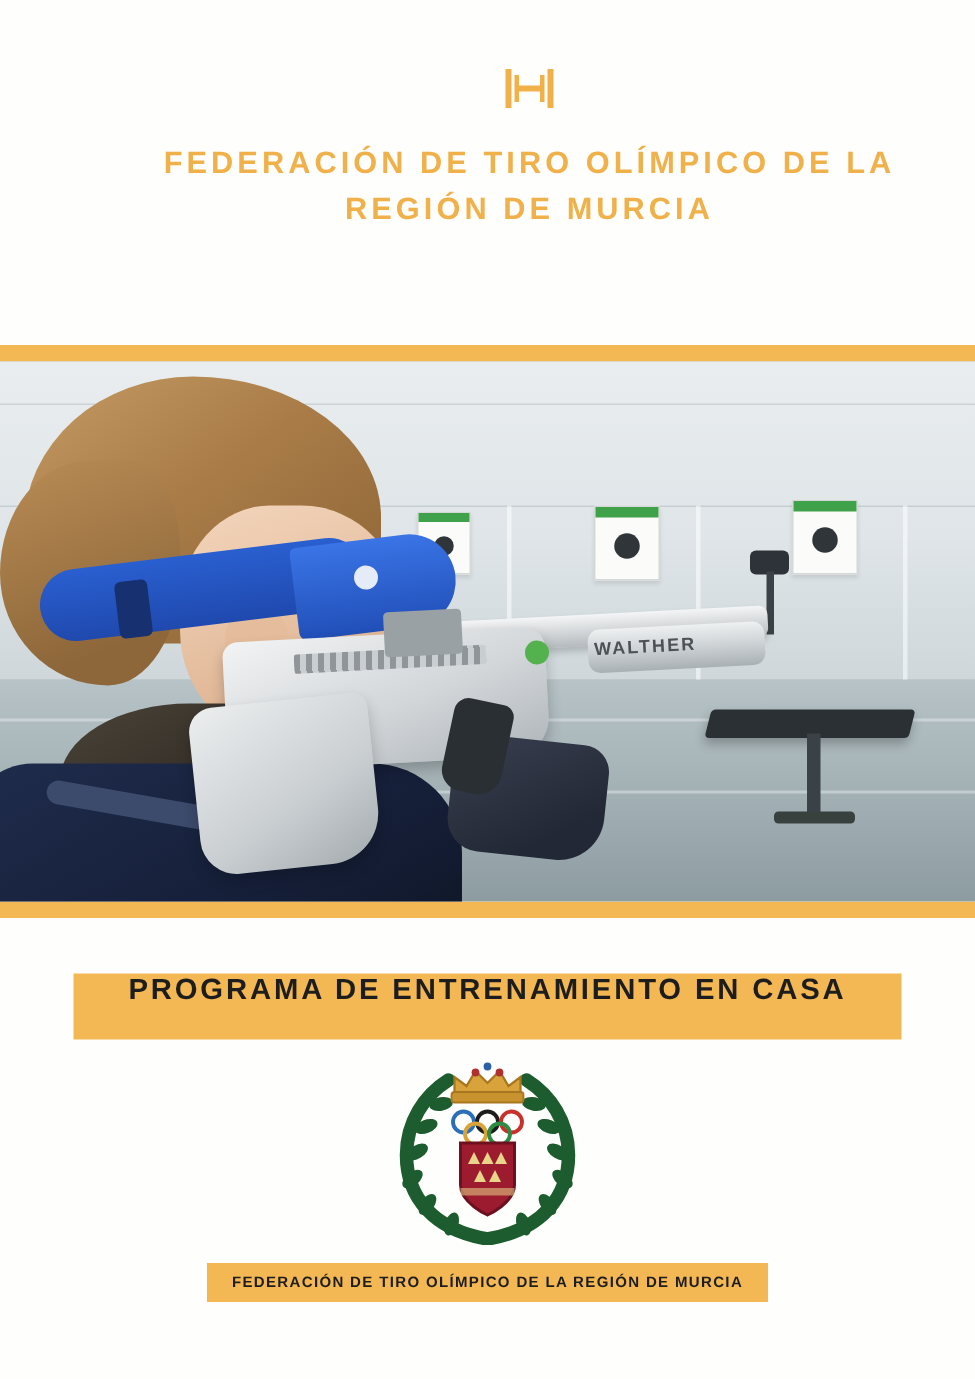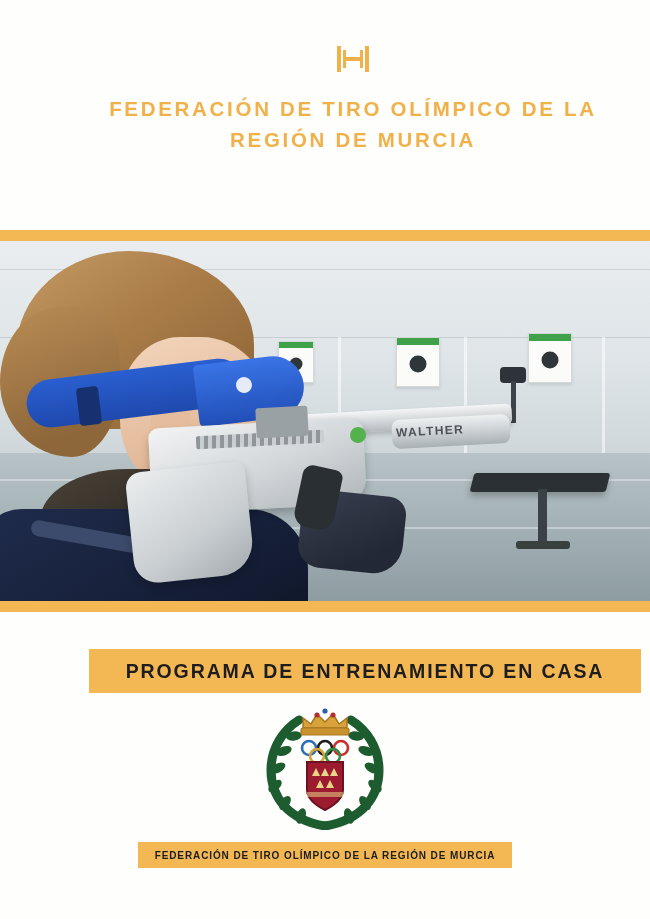--- a/index.html
+++ b/index.html
@@ -329,23 +329,22 @@
 
   
   .program-band {
     position: absolute;
     top: 649px;
     left: 49px;
     width: 552px;
     height: 44px;
     background: #f3b754;
     display: flex;
-    align-items: center;
+    align-items: flex-start;
     justify-content: center;
-    margin-left: 40px;
   }
   .program-band .txt {
     color: #1d1d1d;
     font-size: 19.5px;
     font-weight: bold;
     letter-spacing: 1.9px;
     text-transform: uppercase;
   }
 
   

